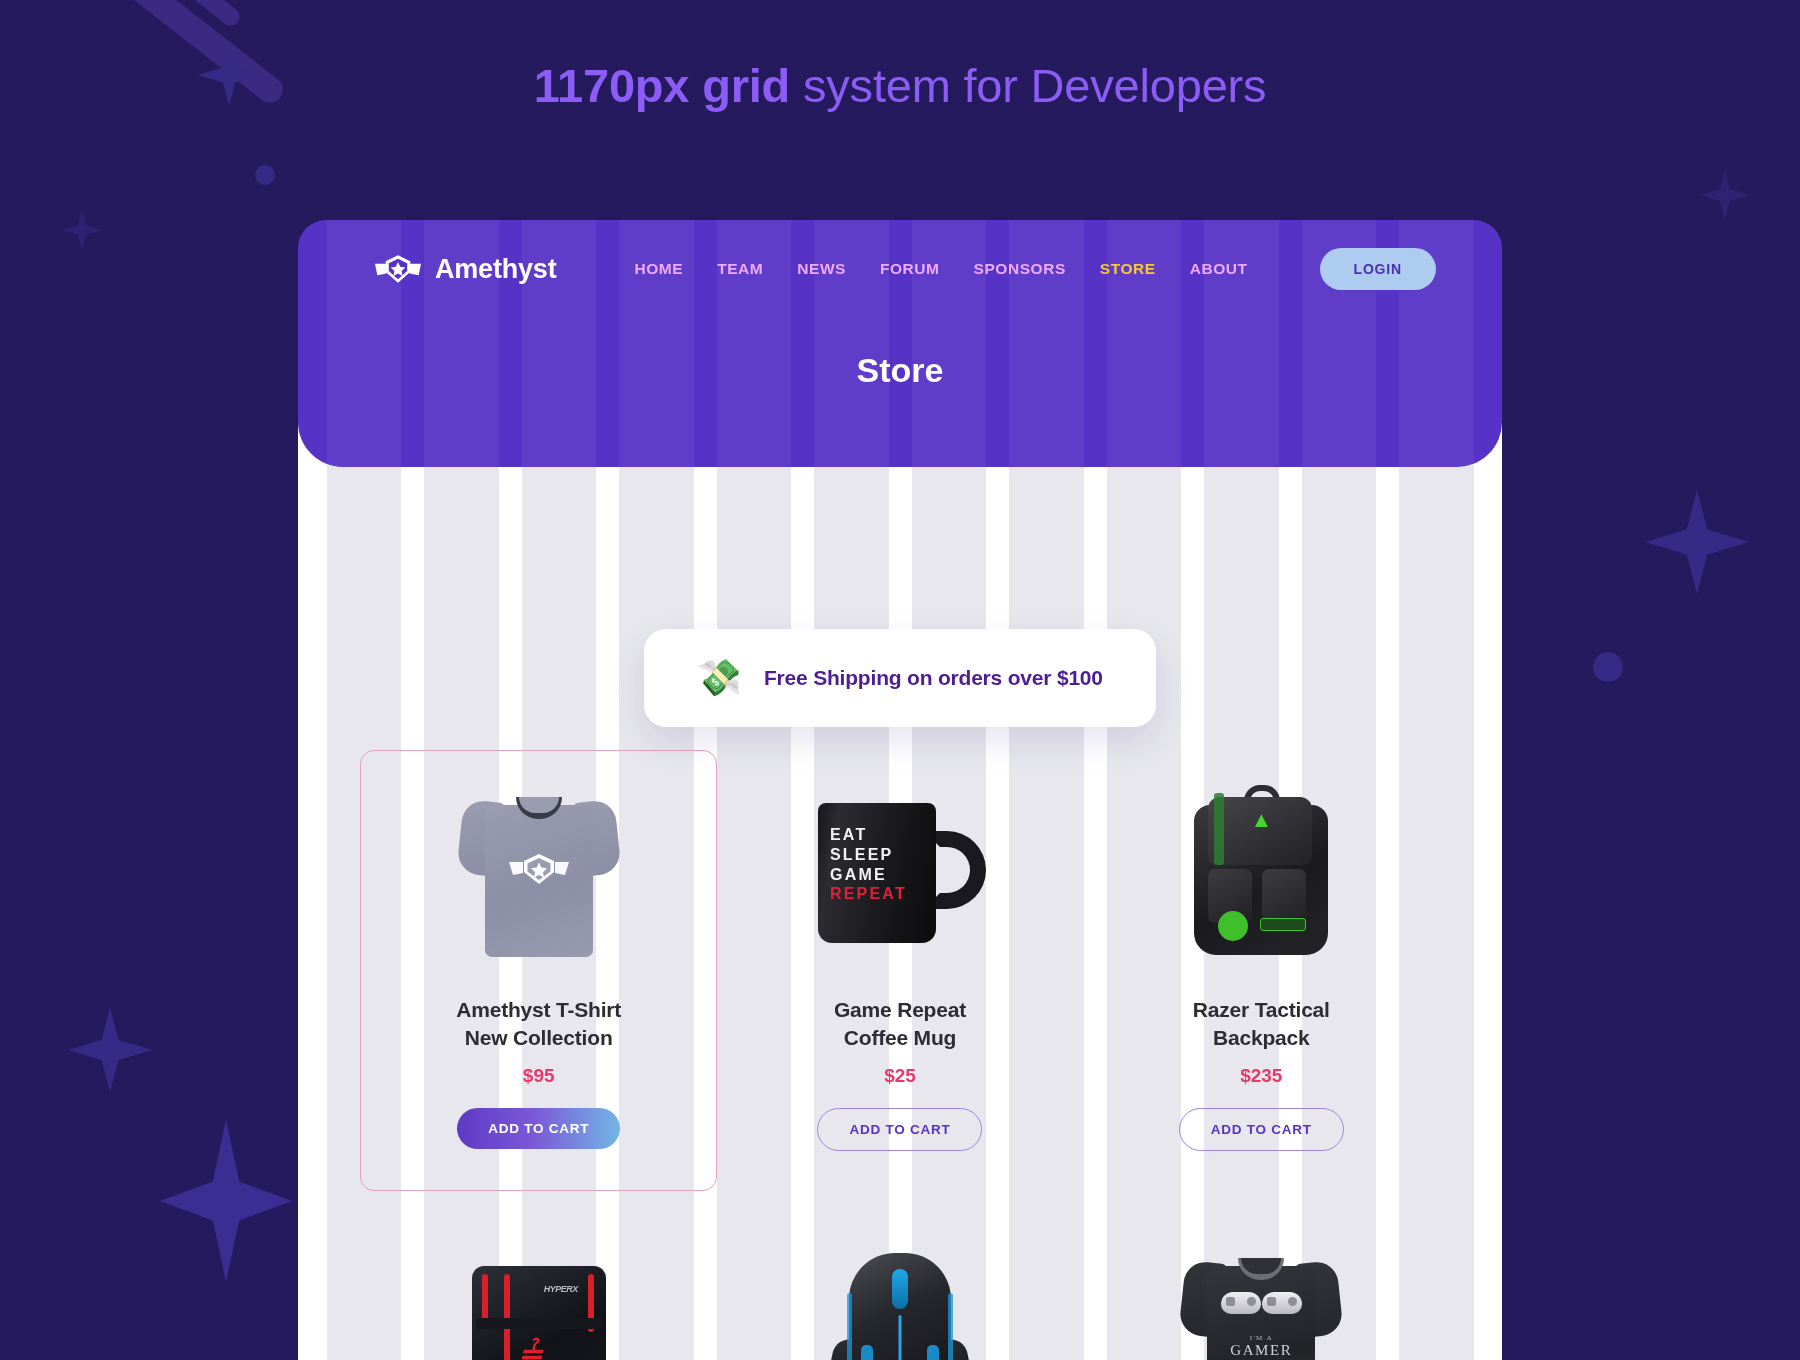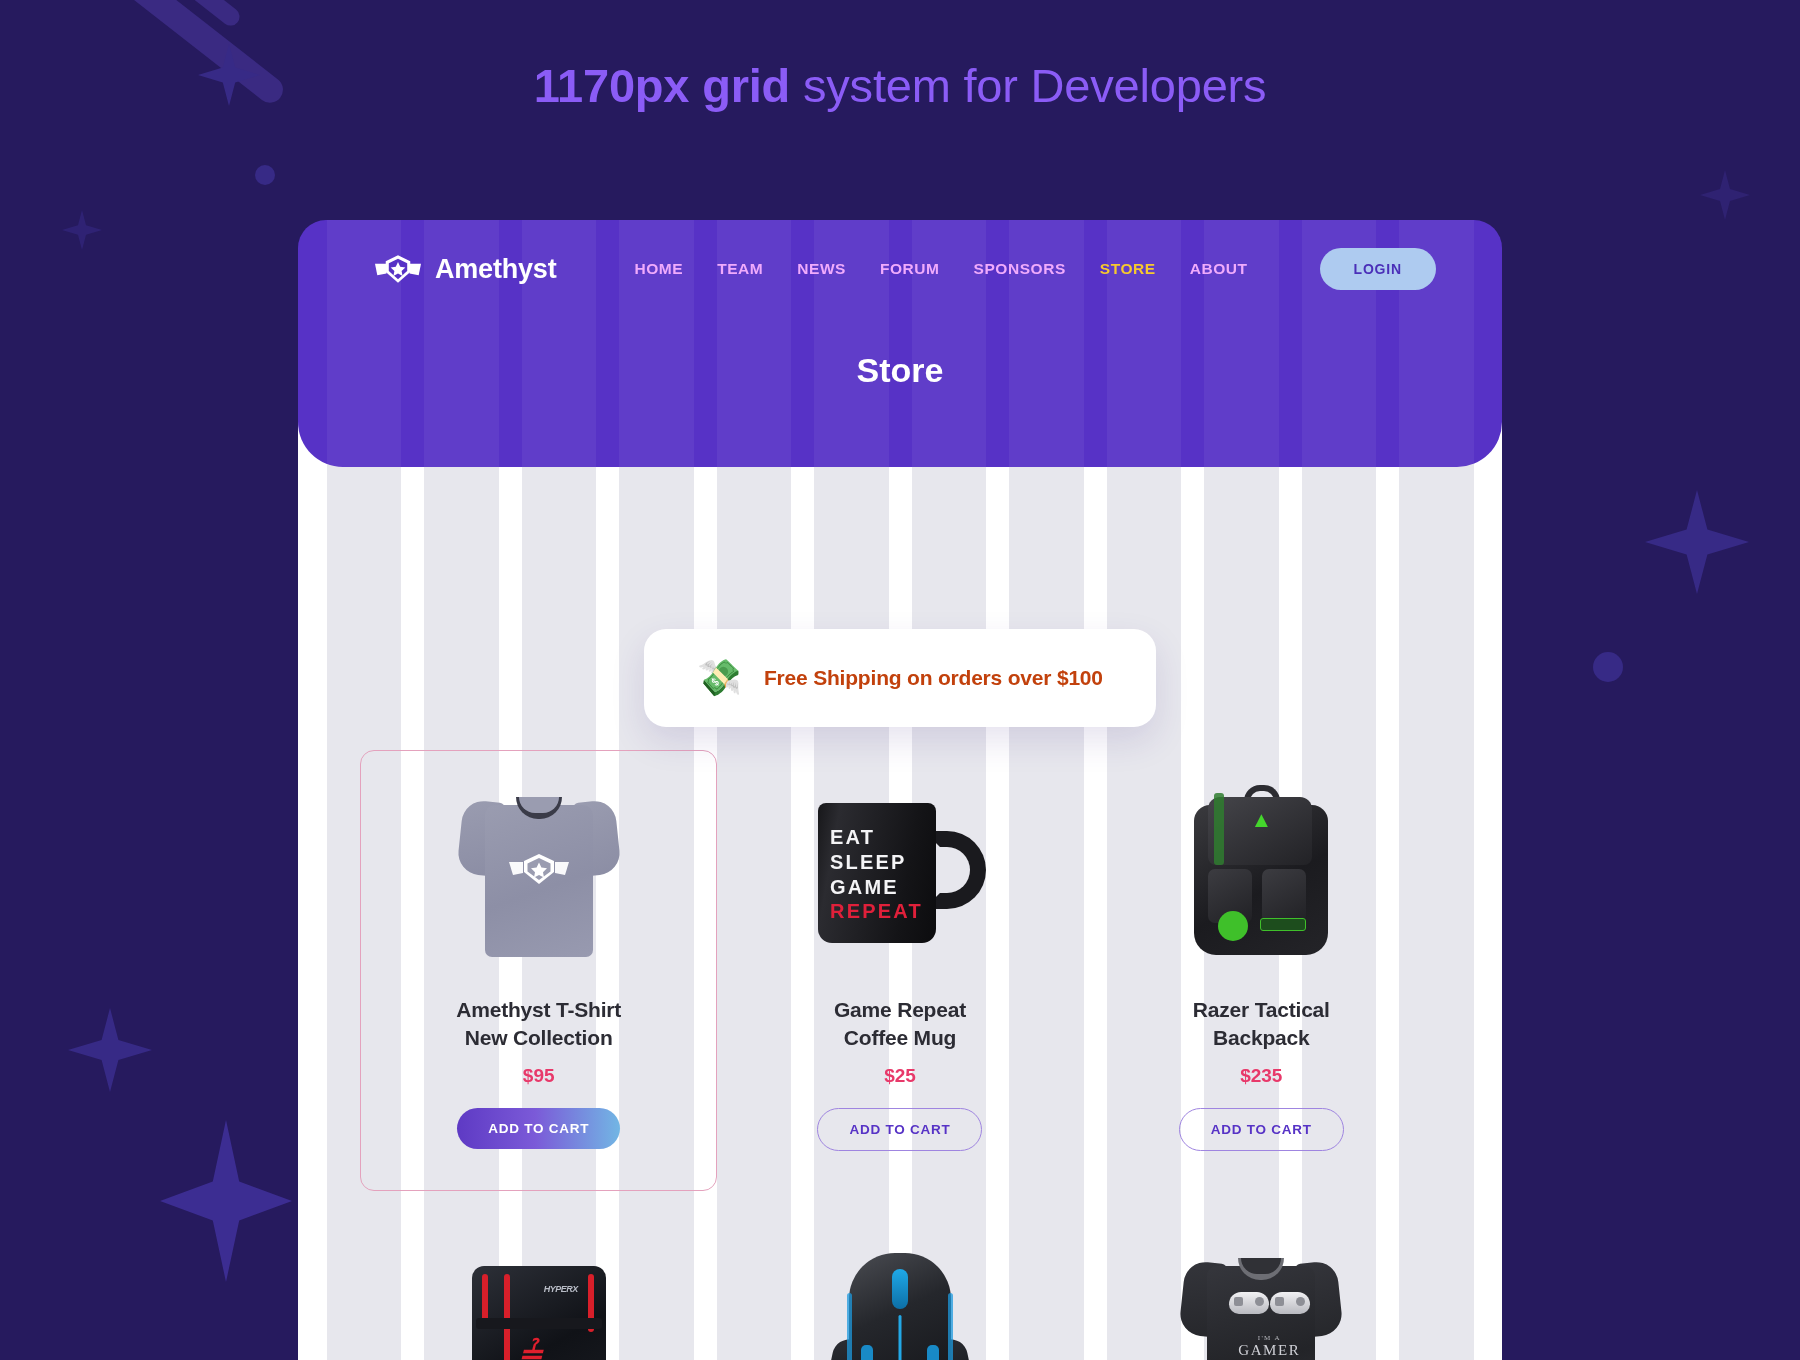--- a/index.html
+++ b/index.html
@@ -152,21 +152,21 @@
     width: 512px; height: 98px;
     background: #ffffff;
     border-radius: 22px;
     box-shadow: 0 14px 34px rgba(60,40,130,0.13);
     display: flex; align-items: center; justify-content: center;
     gap: 22px;
     z-index: 6;
   }
   .coins-icon { font-size: 36px; line-height: 1; }
   .ship-text {
-    color: #c2410c; font-size: 21px; font-weight: 700;
+    color: #4c1d95; font-size: 21px; font-weight: 700;
     letter-spacing: -0.2px; white-space: nowrap;
   }
 
   
   .products {
     position: absolute;
     left: 0; top: 330px;
     width: 1204px;
     display: flex;
     flex-wrap: wrap;
@@ -249,21 +249,21 @@
     content:""; position:absolute; left:3px; top:0; width:40px; height:16px;
     background:#9a9cb0; border-radius:0 0 24px 24px;
   }
   .tee-logo { position: absolute; left: 50%; top: 66px; transform: translateX(-50%); }
 
   
   .tee.dark .tee-body { background: linear-gradient(165deg,#35363c,#232428 60%,#303136); }
   .tee.dark .tee-sleeve { background: linear-gradient(165deg,#34353b,#26272b); }
   .tee.dark .tee-collar { background:#6d6e74; }
   .tee.dark .tee-collar::after{ background:#303136; }
-  .gamer-art { position:absolute; left:0; top:44px; width:100%; text-align:center;margin-left:8px; }
+  .gamer-art { position:absolute; left:0; top:44px; width:100%; text-align:center; }
   .pad {
     display:inline-block; width:40px; height:22px;
     background: linear-gradient(180deg,#f1f1f3,#b9bac0);
     border-radius: 16px 16px 13px 13px;
     position: relative; margin: 0 2px;
   }
   .pad::before, .pad::after{
     content:""; position:absolute; top:5px; width:9px; height:9px;
     background:#8e8f96; border-radius:2px;
   }
@@ -280,21 +280,21 @@
     border-radius: 8px 8px 14px 14px;
   }
   .mug-handle {
     position: absolute; right: 0; top: 28px;
     width: 62px; height: 78px;
     border: 16px solid #1a1a1e;
     border-left-color: transparent;
     border-radius: 0 44px 44px 0;
   }
   .mug-txt { position: absolute; left: 16px; top: 22px; line-height: 1.24; }
-  .mug-txt span { display: block; color: #f4f4f6; font-size: 20px; font-weight: 700; letter-spacing: 2.2px; }
+  .mug-txt span { display: block; color: #f4f4f6; font-size: 16px; font-weight: 700; letter-spacing: 2.2px; }
   .mug-txt span.red { color: #e0203a; }
 
   
   .bp { position: relative; width: 158px; height: 180px; }
   .bp-main {
     position: absolute; left: 12px; top: 22px;
     width: 134px; height: 150px;
     background: linear-gradient(150deg,#3a3a3e,#1b1b1f 55%,#242428);
     border-radius: 16px 16px 22px 22px;
   }

